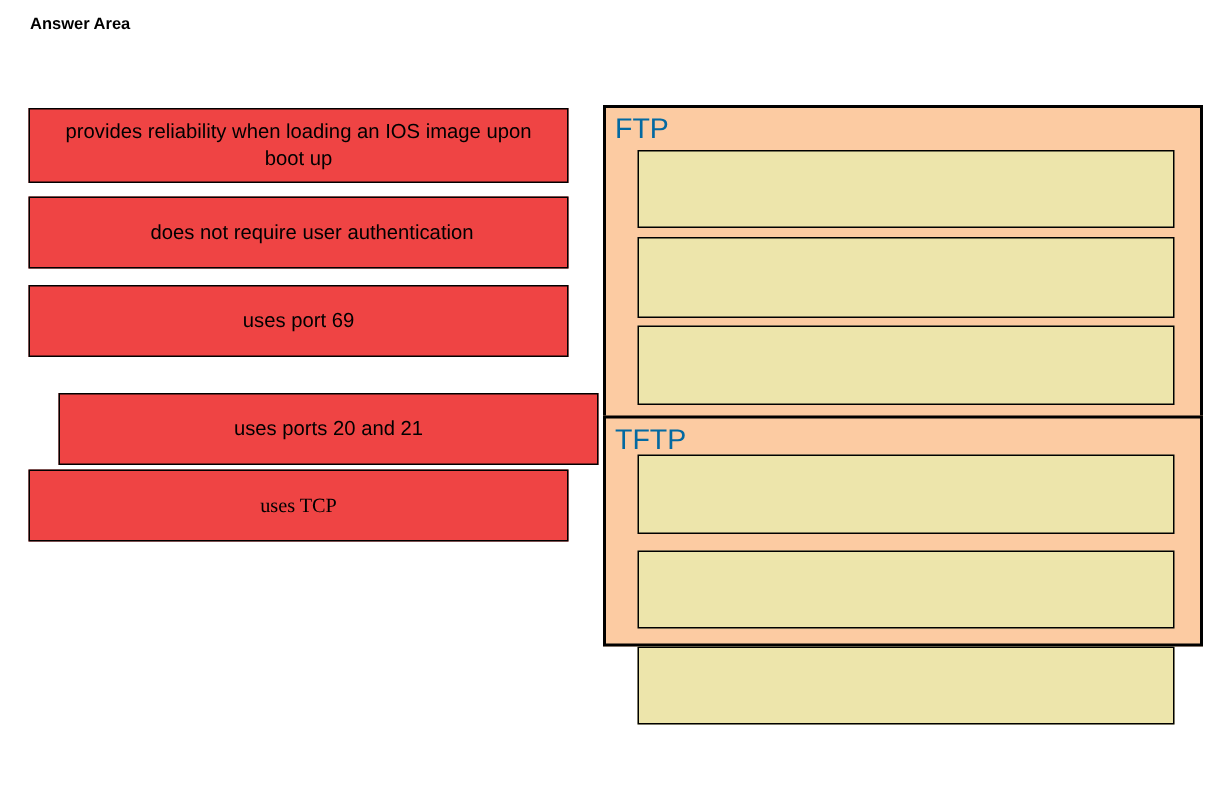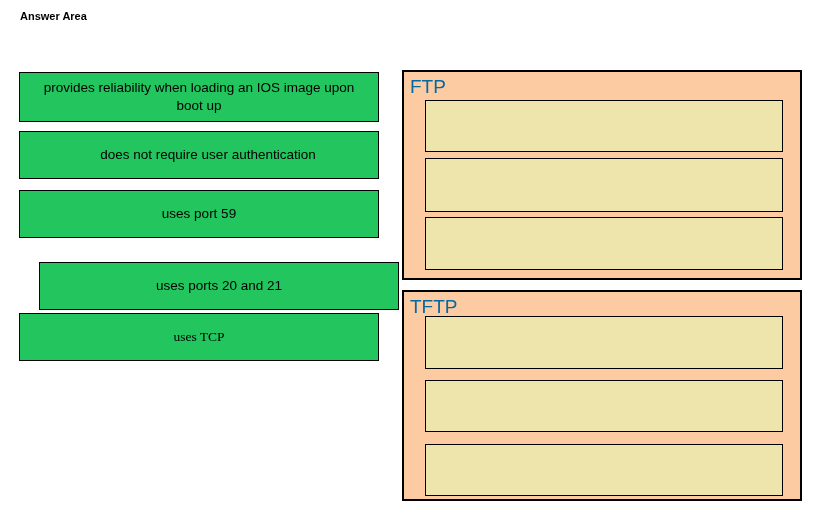--- a/index.html
+++ b/index.html
@@ -21,21 +21,21 @@
     top: 10px;
     font-size: 11px;
     font-weight: bold;
     color: #000000;
   }
   .drag-option {
     position: absolute;
     left: 19px;
     width: 360px;
     box-sizing: border-box;
-    background: #22c55e;
+    background: #ef4444;
     border: 1px solid #000000;
     display: flex;
     align-items: center;
     justify-content: center;
     text-align: center;
     font-size: 13.5px;
     line-height: 1.3;
     color: #000000;
     padding: 0 18px;
     cursor: move;
@@ -48,21 +48,21 @@
   .opt-6 { top: 372px; height: 48px; }
   .category {
     position: absolute;
     left: 402px;
     width: 400px;
     box-sizing: border-box;
     background: #FCCBA2;
     border: 2px solid #000000;
   }
   .cat-ftp  { top: 70px;  height: 210px; }
-  .cat-tftp { top: 290px; height: 211px; }
+  .cat-tftp { top: 277px; height: 154px; }
   .category-label {
     position: absolute;
     left: 6px;
     top: 4px;
     font-size: 19px;
     color: #0369a1;
   }
   .drop-slot {
     position: absolute;
     left: 21px;
@@ -85,21 +85,21 @@
 
   <div class="page-title">Answer Area</div>
 
   <div class="drag-option opt-1">
     <span>provides reliability when loading an IOS image upon boot up</span>
   </div>
   <div class="drag-option opt-2">
     <span>does not require user authentication</span>
   </div>
   <div class="drag-option opt-3">
-    <span>uses port 59</span>
+    <span>uses port 69</span>
   </div>
   <div class="drag-option opt-4">
     <span>uses ports 20 and 21</span>
   </div>
   <div class="drag-option opt-5">
     <span>uses TCP</span>
   </div>
 
   <div class="category cat-ftp">
     <div class="category-label">FTP</div>

